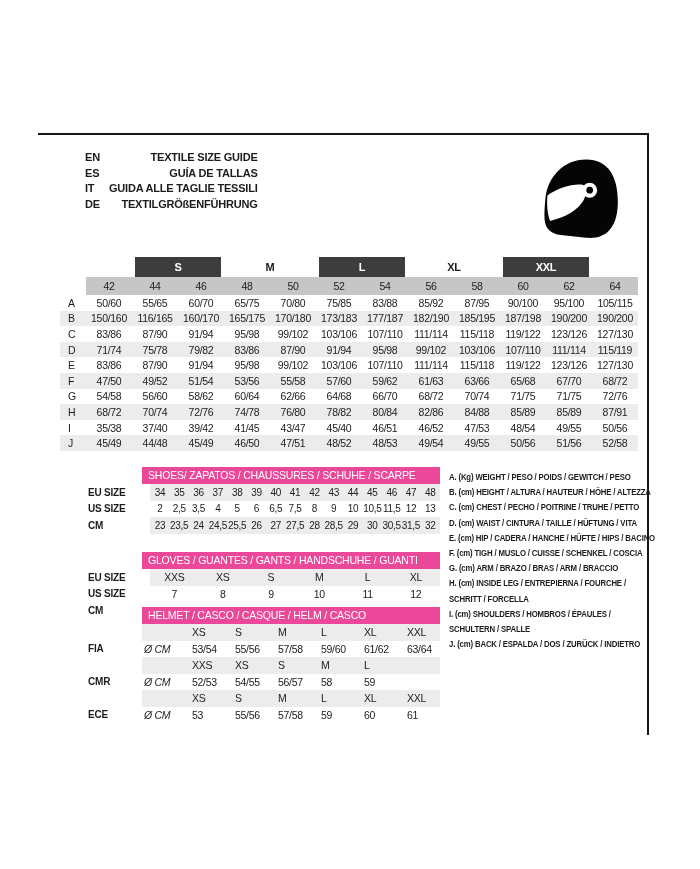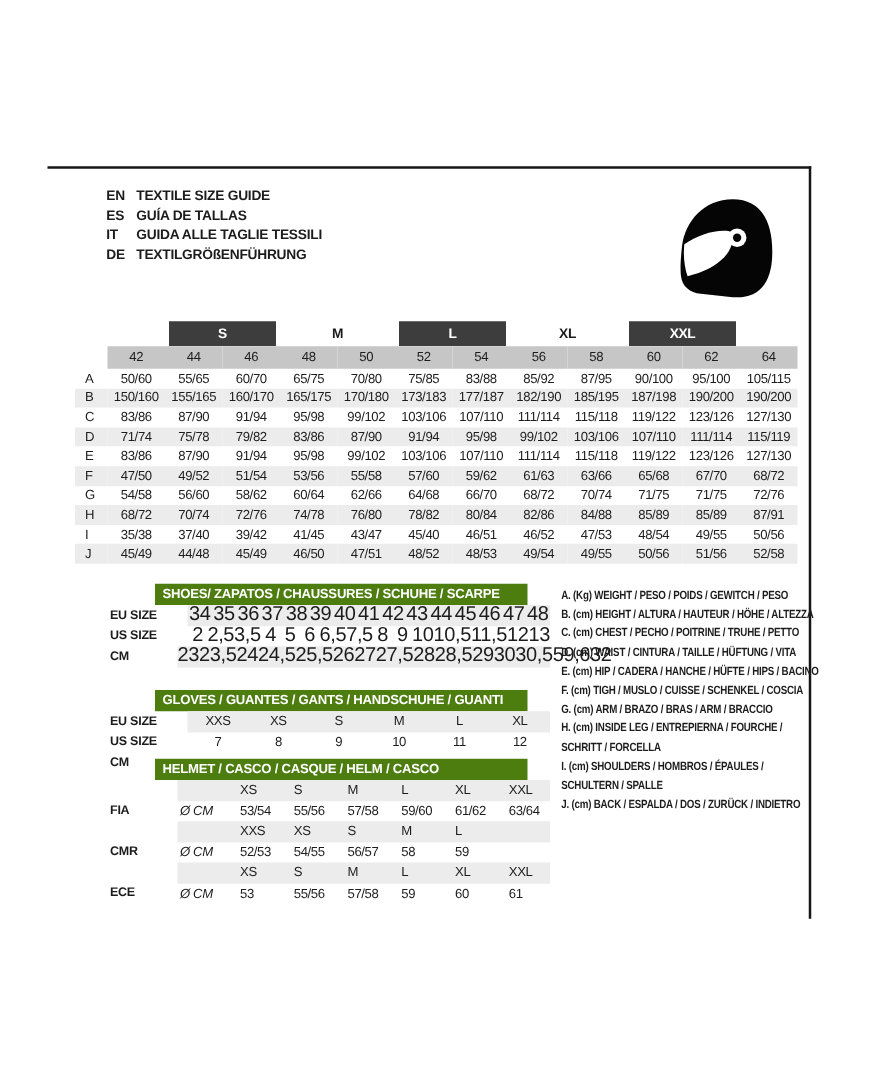--- a/index.html
+++ b/index.html
@@ -2,47 +2,47 @@
 <html><head>
 <meta charset="utf-8">
 <style>
   html,body{margin:0;padding:0;background:#fff;}
   body{width:700px;height:869px;font-family:"Liberation Sans",sans-serif;color:#1c1c1c;}
   .page{position:relative;width:700px;height:869px;overflow:hidden;background:#fff;}
   .frame{position:absolute;left:38px;top:133px;width:609px;height:600px;
          border-top:2px solid #161616;border-right:2px solid #161616;}
   
   .langs{position:absolute;left:85px;top:150px;font-size:11px;font-weight:700;letter-spacing:-0.2px;}
-  .lang-row{display:flex;line-height:15.6px;white-space:nowrap;}
+  .lang-row{display:flex;line-height:15.6px;white-space:nowrap;justify-content:space-between;}
   .lang-code{width:24px;}
   
   .helmet-ico{position:absolute;left:536px;top:154px;width:88px;height:90px;}
   
   .main-table{position:absolute;left:60px;top:257px;width:578px;border-collapse:collapse;
               table-layout:fixed;font-size:10.5px;letter-spacing:-0.3px;text-align:center;}
   .main-table td{padding:0;height:15.6px;vertical-align:middle;white-space:nowrap;}
   .main-table tr.groups td{height:20px;}
   .main-table .g{font-weight:700;font-size:11px;}
   .main-table .g.dark{background:#3d3d3d;color:#fff;border-left:7px solid transparent;
                       border-right:7px solid transparent;background-clip:padding-box;}
   .main-table tr.band td{background:#c6c6c6;height:18px;}
   .main-table tr.band td.letter{background:#fff;}
   .main-table tr.data.alt{background:#ececec;}
   .main-table td.letter{text-align:left;padding-left:8px;}
   
   .sub{position:absolute;left:88px;width:352px;font-size:10.5px;letter-spacing:-0.3px;}
-  .sub-head{margin-left:36px;width:298px;box-sizing:border-box;background:#4d7c0f;color:#fff;
-            font-weight:700;font-size:10.5px;height:17px;line-height:17px;padding-left:6px;
+  .sub-head{margin-left:54px;width:298px;box-sizing:border-box;background:#ec4899;color:#fff;
+            font-weight:400;font-size:10.5px;height:17px;line-height:17px;padding-left:6px;
             white-space:nowrap;letter-spacing:-0.2px;}
   .sub-row{display:flex;height:16.5px;align-items:center;}
   .sub-label{width:64px;font-weight:700;font-size:10px;letter-spacing:-0.2px;}
   .sub-vals{width:298px;height:100%;display:flex;align-items:center;}
   .sub-vals.gray{background:#ececec;}
   .sub-vals .cell{flex:1;text-align:center;white-space:nowrap;}
-  .shoes-t .sub-vals{font-size:16px;}
+  .shoes-t .sub-vals{font-size:10px;}
   .sub-vals.helm{justify-content:flex-start;}
   .sub-vals.helm .unit{flex:none;width:46px;text-align:left;padding-left:2px;white-space:nowrap;font-style:italic;}
   .sub-vals.helm .hcell{flex:none;width:41px;text-align:left;padding-left:2px;white-space:nowrap;}
   
   .legend{position:absolute;left:449px;top:469px;width:240px;font-size:9.5px;font-weight:700;
           line-height:15.2px;transform:scaleX(0.82);transform-origin:left top;letter-spacing:-0.2px;}
   .legend-line{white-space:nowrap;}
 </style>
 </head>
 <body>
@@ -128,21 +128,21 @@
           <td>83/88</td>
           <td>85/92</td>
           <td>87/95</td>
           <td>90/100</td>
           <td>95/100</td>
           <td>105/115</td>
         </tr>
         <tr class="data alt">
           <td class="letter">B</td>
           <td>150/160</td>
-          <td>155/165</td>
+          <td>116/165</td>
           <td>160/170</td>
           <td>165/175</td>
           <td>170/180</td>
           <td>173/183</td>
           <td>177/187</td>
           <td>182/190</td>
           <td>185/195</td>
           <td>187/198</td>
           <td>190/200</td>
           <td>190/200</td>
@@ -321,21 +321,21 @@
           <span class="cell">24,5</span>
           <span class="cell">25,5</span>
           <span class="cell">26</span>
           <span class="cell">27</span>
           <span class="cell">27,5</span>
           <span class="cell">28</span>
           <span class="cell">28,5</span>
           <span class="cell">29</span>
           <span class="cell">30</span>
           <span class="cell">30,5</span>
-          <span class="cell">59,6</span>
+          <span class="cell">31,5</span>
           <span class="cell">32</span>
         </div>
       </div>
     </div>
   <div class="sub" style="top:552px;">
       <div class="sub-head">GLOVES / GUANTES / GANTS / HANDSCHUHE / GUANTI</div>
       <div class="sub-row">
         <div class="sub-label">EU SIZE</div>
         <div class="sub-vals gray">
           <span class="cell">XXS</span>

